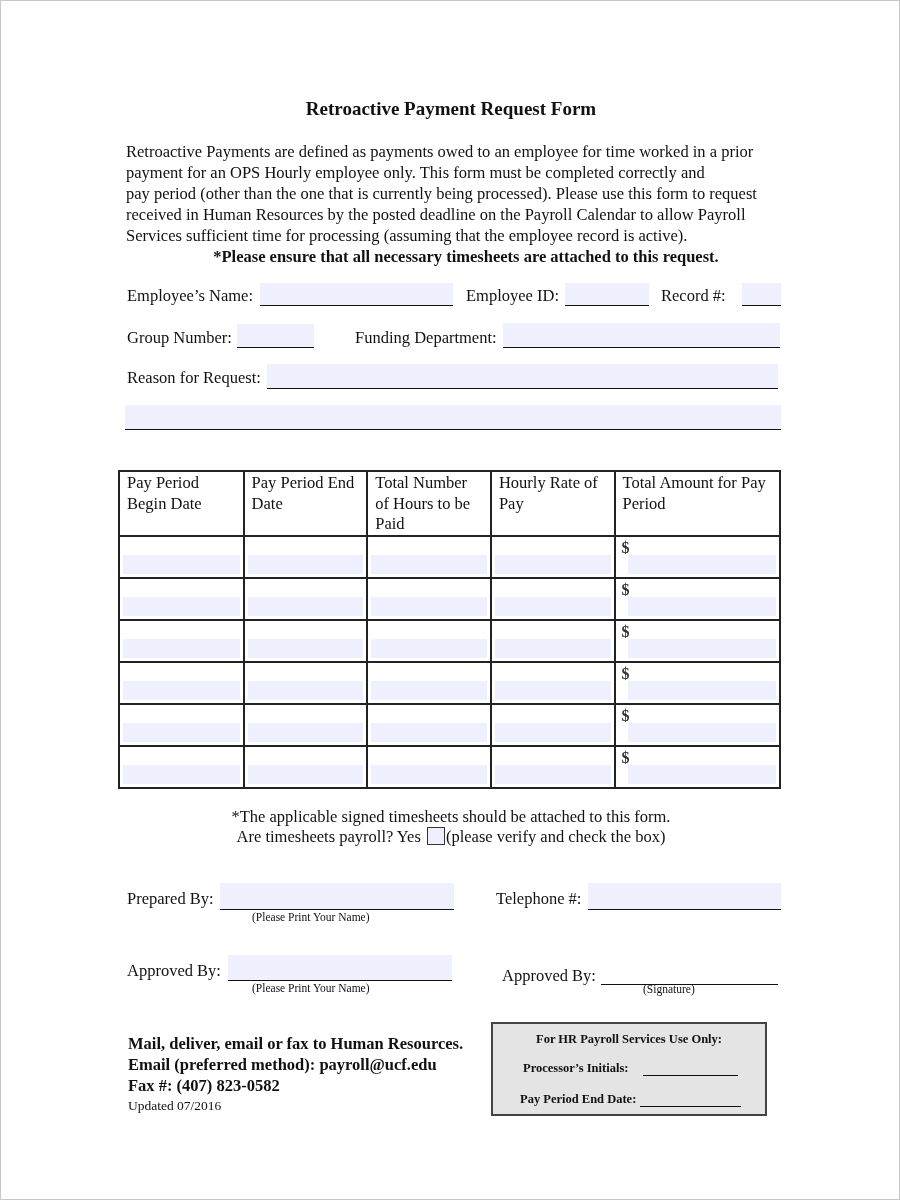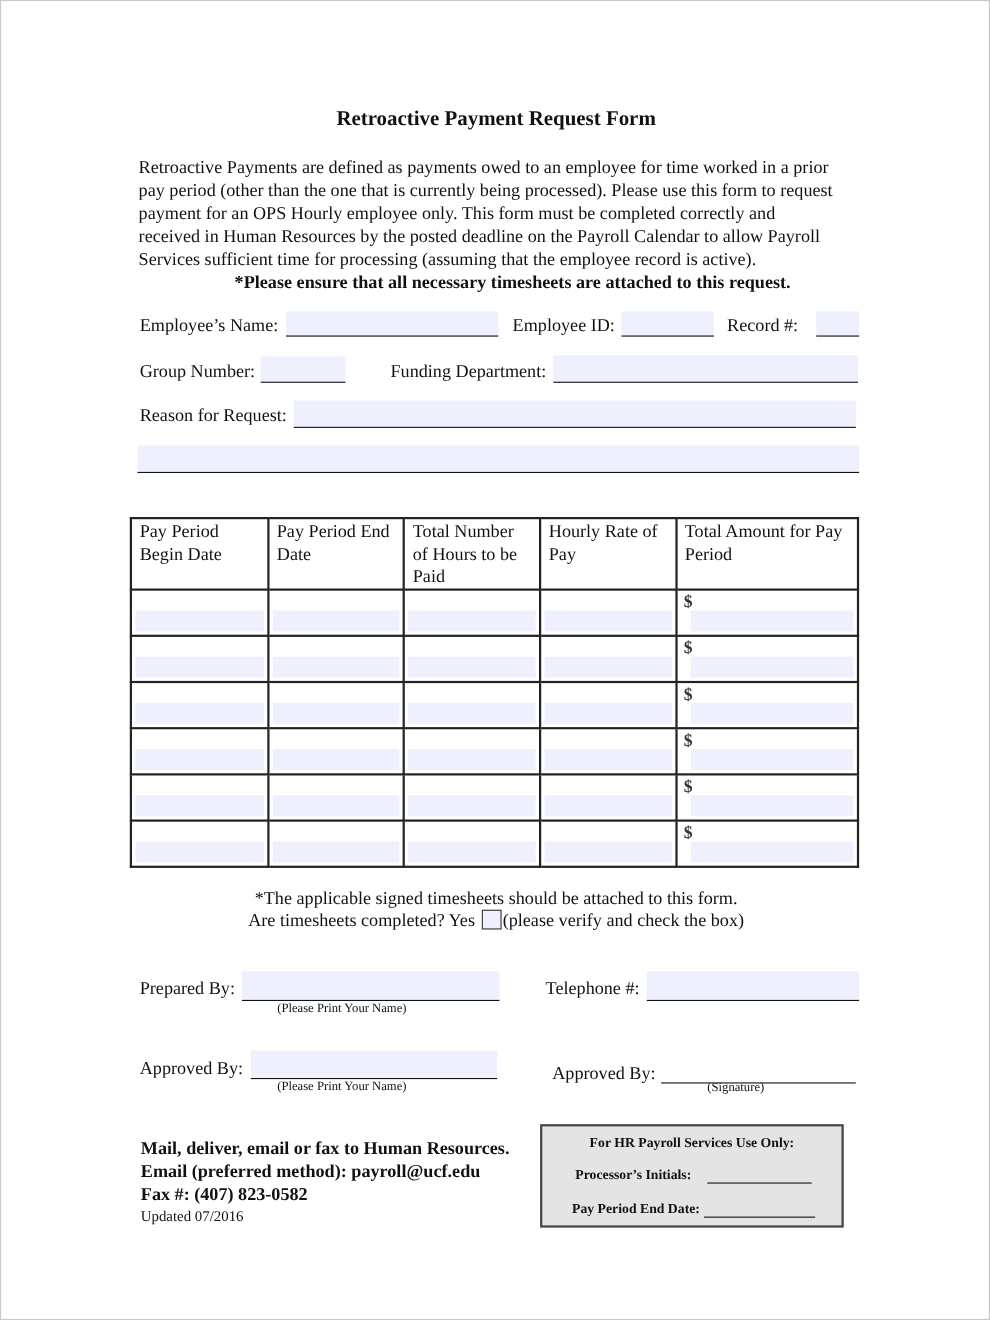--- a/index.html
+++ b/index.html
@@ -75,22 +75,22 @@
 </style>
 </head>
 <body>
 
 <div class="page">
 
   <div class="abs title">Retroactive Payment Request Form</div>
 
   <div class="abs intro">
     <p>Retroactive Payments are defined as payments owed to an employee for time worked in a prior</p>
+    <p>payment for an OPS Hourly employee only.  This form must be completed correctly and</p>
     <p>pay period (other than the one that is currently being processed).  Please use this form to request</p>
-    <p>payment for an OPS Hourly employee only.  This form must be completed correctly and</p>
     <p>received in Human Resources by the posted deadline on the Payroll Calendar to allow Payroll</p>
     <p>Services sufficient time for processing (assuming that the employee record is active).</p>
     <p class="note">*Please ensure that all necessary timesheets are attached to this request.</p>
   </div>
 
   <div class="abs label" style="left:126px; top:285px;">Employee’s Name:</div>
   <div class="field" style="left:259px; top:282px; width:193px; height:22px;">
     <input type="text" value="" style="">
   </div>
   <div class="abs label" style="left:465px; top:285px;">Employee ID:</div>
@@ -243,21 +243,21 @@
         <td>
             <span class="dollar">$</span>
             <div class="cellfill amt"><input type="text" value="" style=""></div>
           </td>
       </tr>
     </tbody>
   </table>
 
   <div class="abs attach" style="top:806px;">*The applicable signed timesheets should be attached to this form.</div>
   <div class="abs attach" style="top:826px;">
-    <span>Are timesheets completed?  Yes</span>
+    <span>Are timesheets payroll?  Yes</span>
     <span class="checkbox"></span><span>(please verify and check the box)</span>
   </div>
 
   <div class="abs label" style="left:126px; top:888px;">Prepared By:</div>
   <div class="field" style="left:219px; top:882px; width:234px; height:26px;">
     <input type="text" value="" style="">
   </div>
   <div class="abs sublabel" style="left:251px; top:910px;">(Please Print Your Name)</div>
 
   <div class="abs label" style="left:495px; top:888px;">Telephone #:</div>

